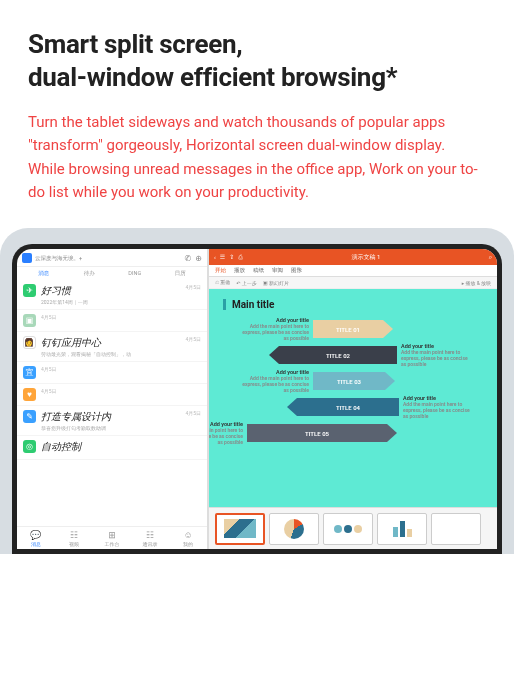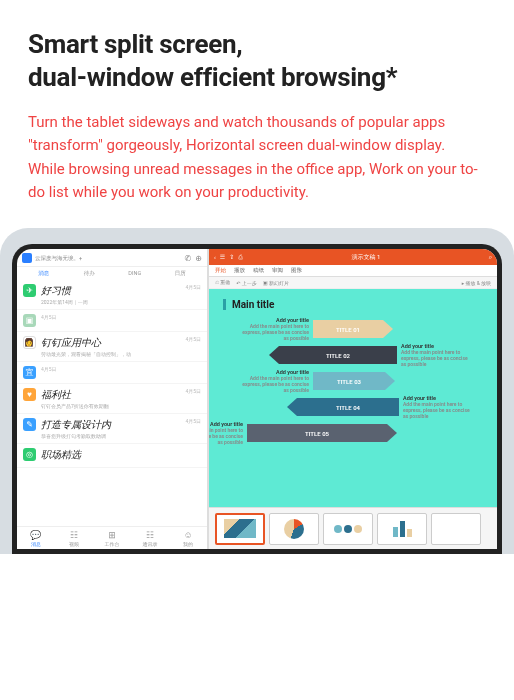--- a/index.html
+++ b/index.html
@@ -102,38 +102,34 @@
                 <div class="la-sub">劳动最光荣，观看揭秘「自动控制」，动</div>
               </div>
     <div class="la-date">4月5日</div>
             </div>
             <div class="la-item">
               <div class="la-ic" style="background:#3aa0ff;">宜</div>
     <div class="la-date">4月5日</div>
             </div>
             <div class="la-item">
               <div class="la-ic" style="background:#ffa53a;">♥</div>
-    <div class="la-body">
-                <div class="la-name">福利社</div>
-                <div class="la-sub">钉钉会员产品7折送你有效期翻</div>
-              </div>
     <div class="la-date">4月5日</div>
             </div>
             <div class="la-item">
               <div class="la-ic" style="background:#3aa0ff;">✎</div>
     <div class="la-body">
                 <div class="la-name">打造专属设计内</div>
                 <div class="la-sub">恭喜您升级打勾考勤取数助调</div>
               </div>
     <div class="la-date">4月5日</div>
             </div>
             <div class="la-item">
               <div class="la-ic" style="background:#2ecc71;">◎</div>
     <div class="la-body">
-                <div class="la-name">职场精选</div>
+                <div class="la-name">自动控制</div>
                 <div class="la-sub"></div>
               </div>
     <div class="la-date"></div>
             </div>
           </div>
      <div class="la-nav">
        <div class="la-nav-item active"><span class="la-nav-ic">💬</span><span>消息</span></div>
        <div class="la-nav-item"><span class="la-nav-ic">☷</span><span>视频</span></div>
        <div class="la-nav-item"><span class="la-nav-ic">⊞</span><span>工作台</span></div>
        <div class="la-nav-item"><span class="la-nav-ic">☷</span><span>通讯录</span></div>

